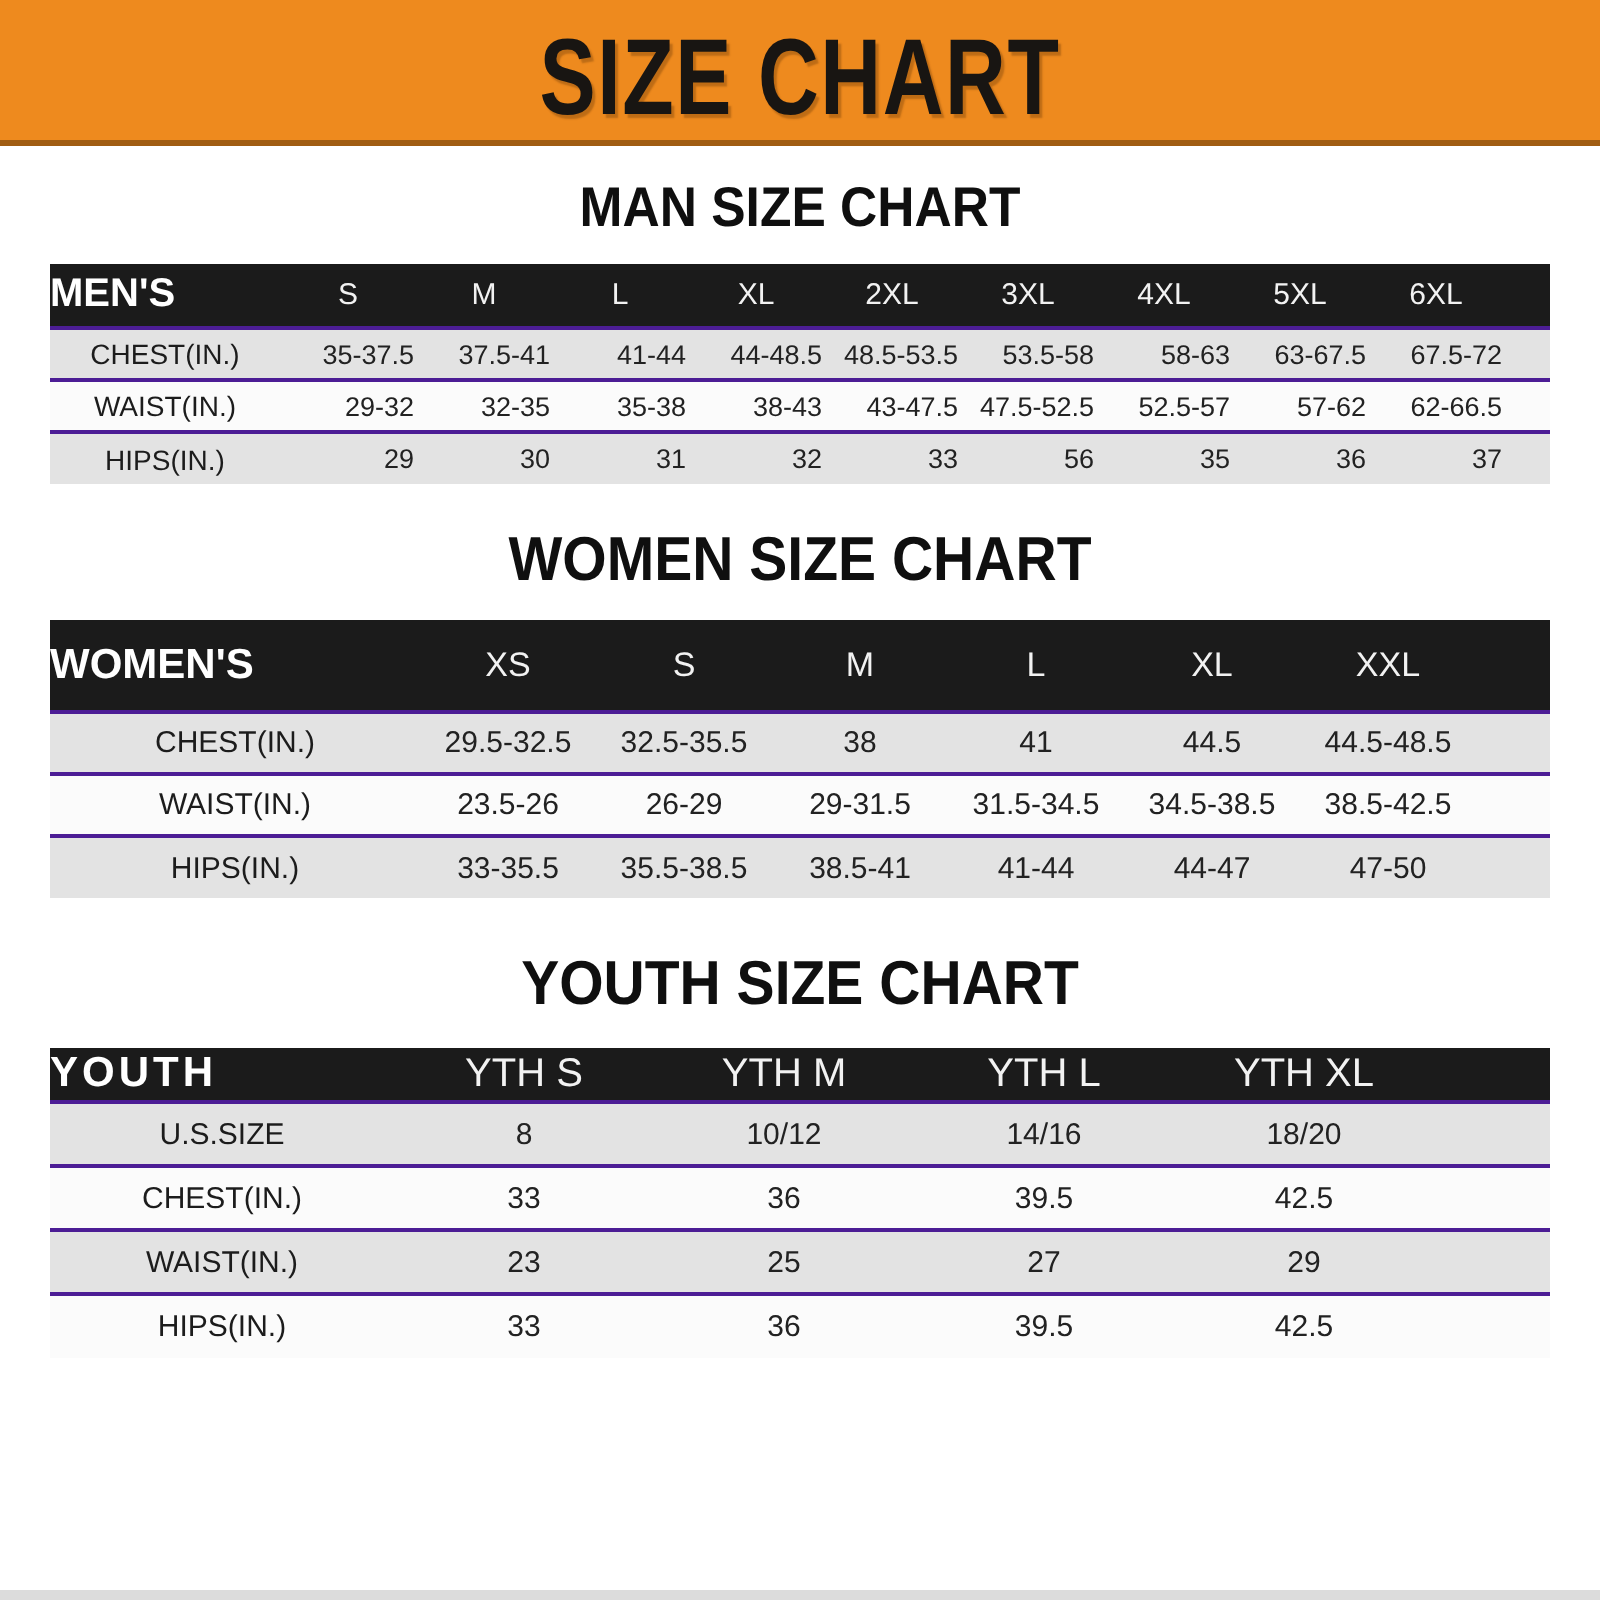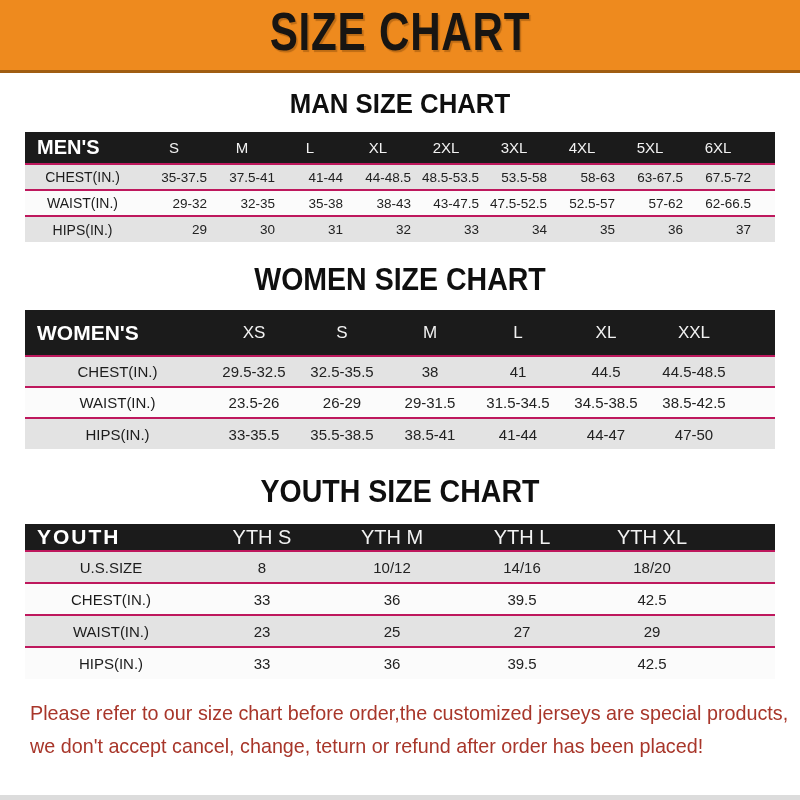--- a/index.html
+++ b/index.html
@@ -3,48 +3,48 @@
 <meta charset="utf-8">
 <style>
   html,body{margin:0;padding:0;background:#ffffff;}
   .page{
     width:800px;height:800px;position:relative;overflow:hidden;
     background:#ffffff;font-family:"Liberation Sans",sans-serif;
   }
   
   .banner{
     height:70px;background:#ee8a1e;border-bottom:3px solid #a05d12;
-    display:flex;align-items:flex-start;justify-content:center;
+    display:flex;align-items:flex-end;justify-content:center;
   }
   .banner h1{
     margin:0;font-size:54px;font-weight:700;color:#181512;
     transform:scaleX(.78);letter-spacing:1px;white-space:nowrap;
     text-shadow:2px 2px 1px rgba(80,40,0,.30);
   }
   
   .section-heading{
     text-align:center;font-weight:700;color:#0f0f0f;
     transform:scaleX(.92);white-space:nowrap;
   }
   .t-men   .section-heading{font-size:28px;margin:15px 0 12px;}
   .t-women .section-heading{font-size:31px;margin:20px 0 12px;}
   .t-youth .section-heading{font-size:31px;margin:25px 0 14px;}
   
   .size-table{width:750px;margin:0 auto;border-collapse:collapse;table-layout:fixed;}
   .size-table thead tr{background:#1b1b1b;color:#ffffff;}
   .t-men   thead tr{height:32px;}
   .t-women thead tr{height:46px;}
   .t-youth thead tr{height:26px;}
-  .size-table tbody tr{border-top:2px solid #be185d;}
+  .size-table tbody tr{border-top:2px solid #4c1d95;}
   .size-table tbody tr:nth-child(odd){background:#e3e3e3;}
   .size-table tbody tr:nth-child(even){background:#fbfbfb;}
   .t-men   tbody tr{height:26px;}
   .t-women tbody tr{height:31px;}
   .t-youth tbody tr{height:32px;margin-top:37px;}
-  .corner-cell{text-align:left;padding-left:12px;font-weight:700;white-space:nowrap;}
+  .corner-cell{text-align:left;padding-left:0;font-weight:700;white-space:nowrap;}
   .t-men   .corner-cell{font-size:20px;}
   .t-women .corner-cell{font-size:21px;}
   .t-youth .corner-cell{font-size:21px;letter-spacing:2px;}
   .size-cell{font-weight:400;text-align:center;color:#f2f2f2;}
   .t-men   .size-cell{font-size:15px;}
   .t-women .size-cell{font-size:17px;}
   .t-youth .size-cell{font-size:20px;}
   .row-label{font-weight:400;text-align:center;color:#1c1c1c;white-space:nowrap;}
   .t-men   .row-label{font-size:14px;}
   .t-women .row-label,.t-youth .row-label{font-size:15px;}
@@ -130,21 +130,21 @@
               <td class="value-cell">62-66.5</td>
               <td class="spacer-cell"></td>
             </tr>
             <tr>
               <th class="row-label">HIPS(IN.)</th>
               <td class="value-cell">29</td>
               <td class="value-cell">30</td>
               <td class="value-cell">31</td>
               <td class="value-cell">32</td>
               <td class="value-cell">33</td>
-              <td class="value-cell">34</td>
+              <td class="value-cell">56</td>
               <td class="value-cell">35</td>
               <td class="value-cell">36</td>
               <td class="value-cell">37</td>
               <td class="spacer-cell"></td>
             </tr>
           </tbody>
     </table>
   </section>
 
   <section class="chart-section t-women">
@@ -259,19 +259,15 @@
               <td class="value-cell">36</td>
               <td class="value-cell">39.5</td>
               <td class="value-cell">42.5</td>
               <td class="spacer-cell"></td>
             </tr>
           </tbody>
     </table>
   </section>
 </div>
 
-  <footer class="disclaimer">
-    <p>Please refer to our size chart before order,the customized jerseys are special products,</p>
-    <p>we don't accept cancel, change, teturn or refund after order has been placed!</p>
-  </footer>
 
   <div class="bottom-strip"></div>
 </div>
 
 </body></html>

